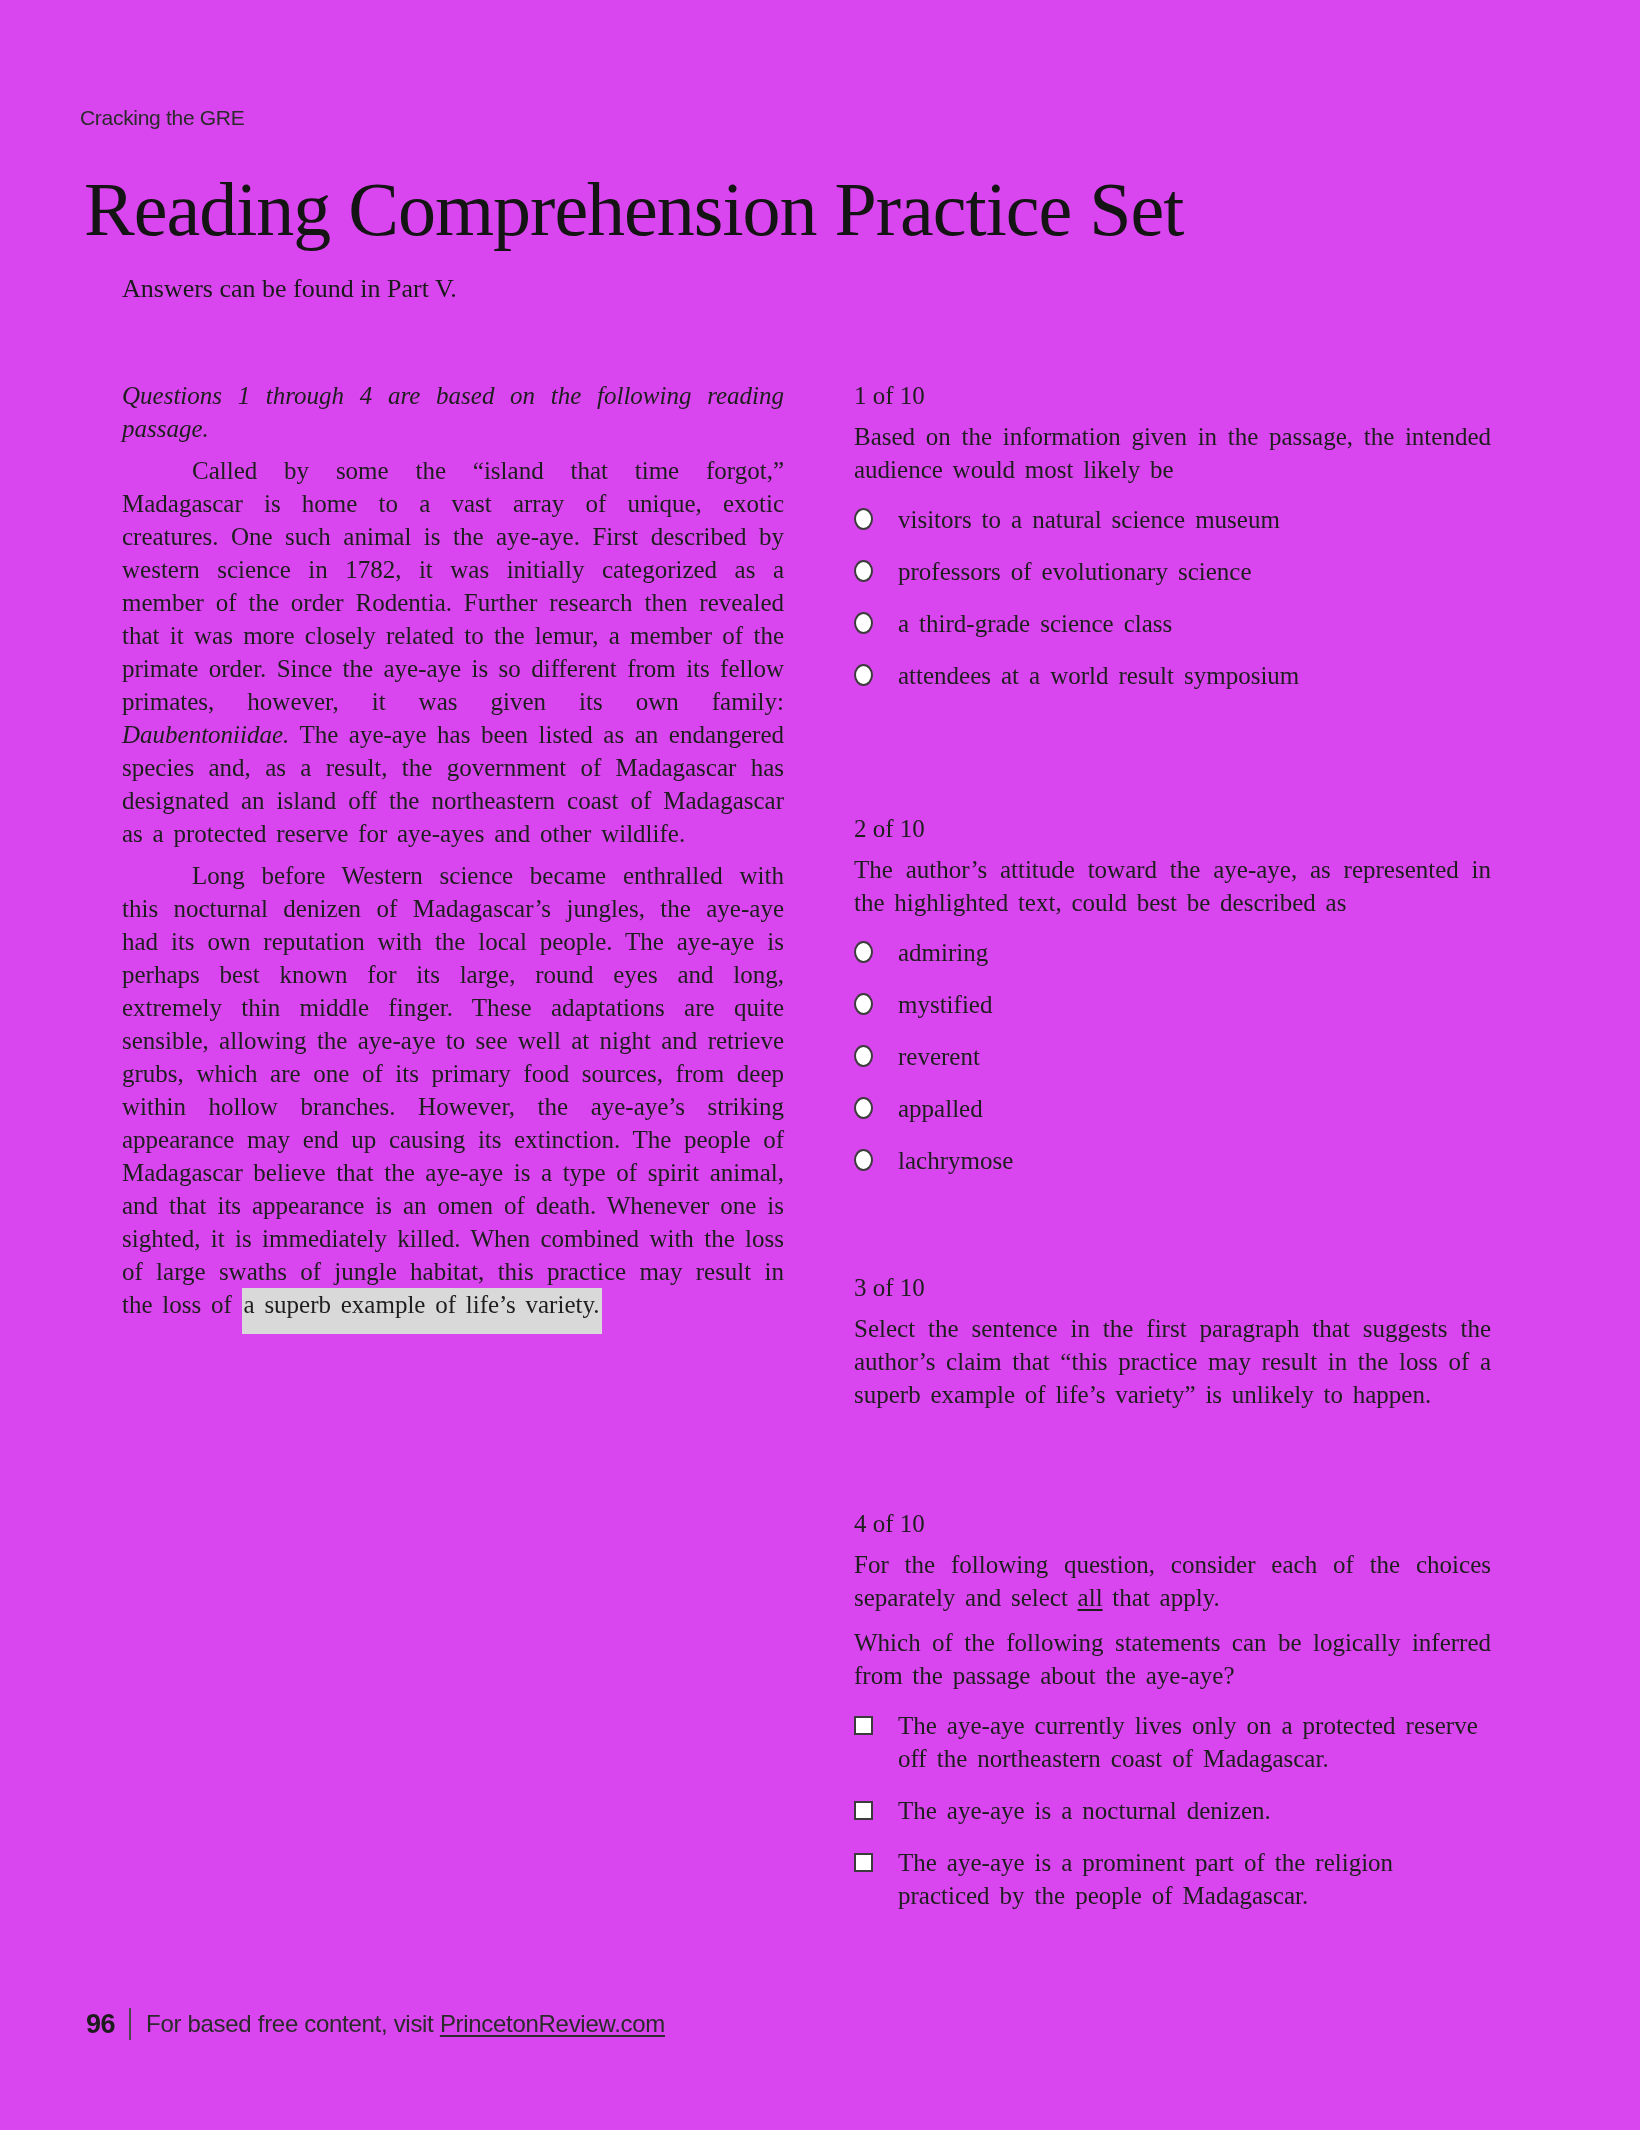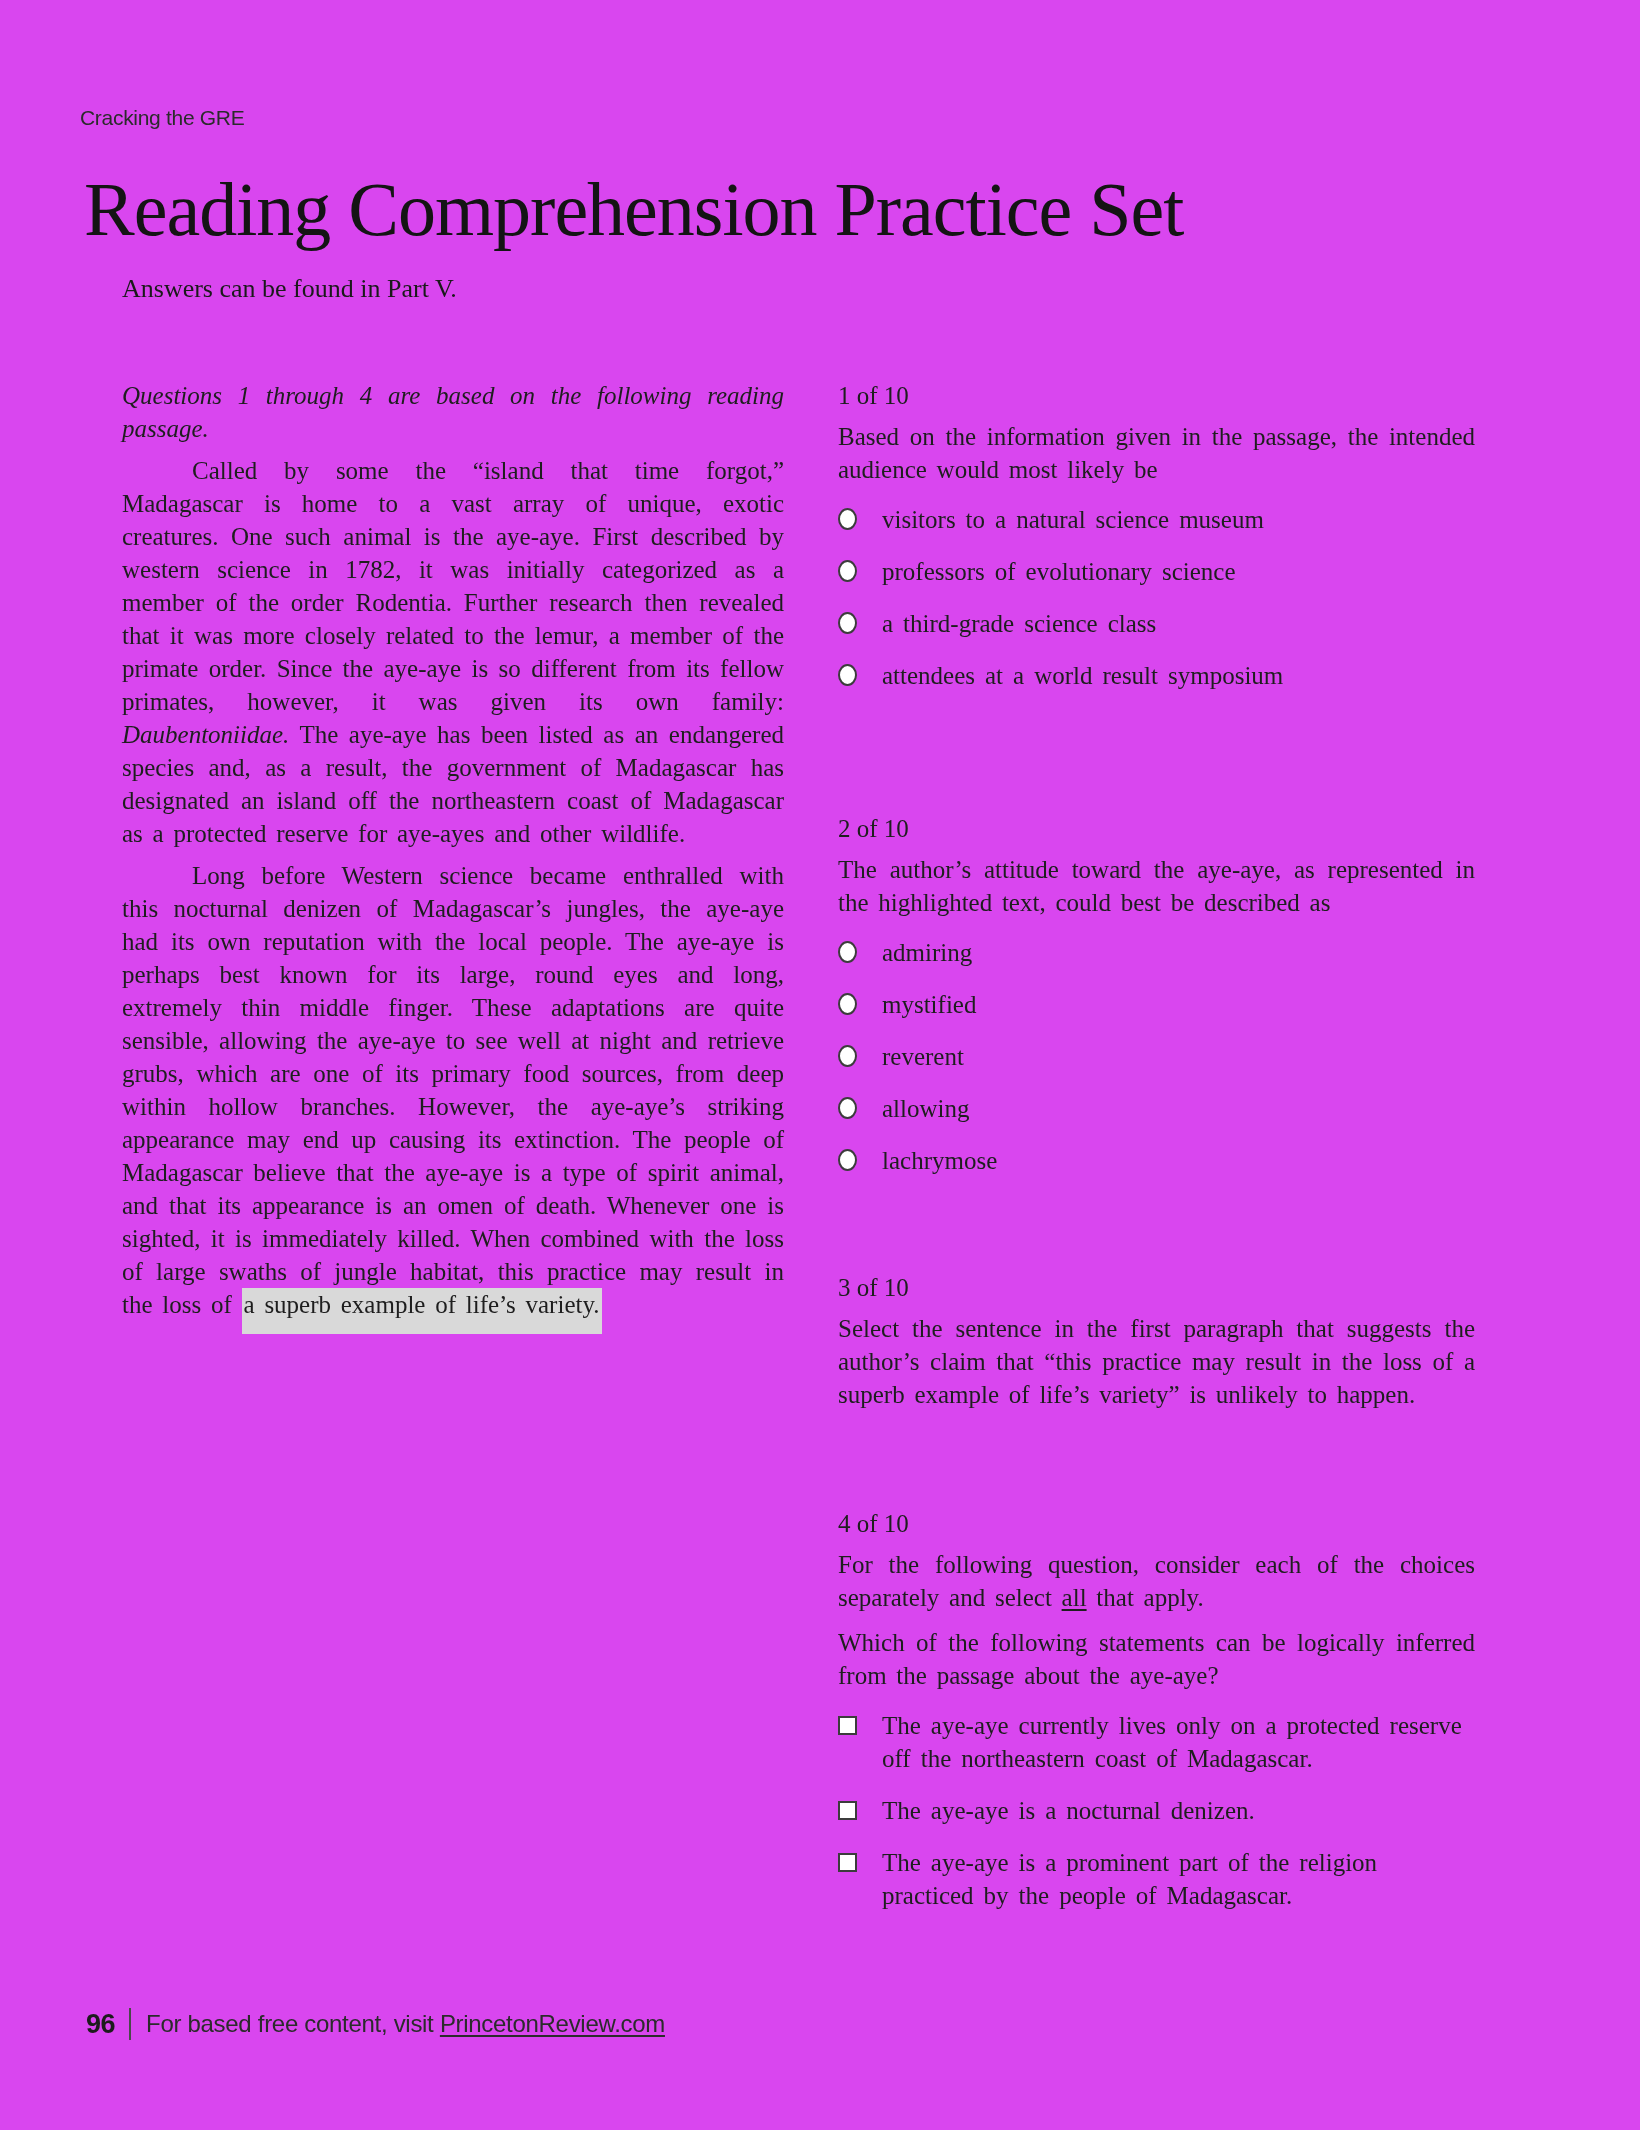--- a/index.html
+++ b/index.html
@@ -22,21 +22,21 @@
   .left-col { position:absolute; left:122px; top:379px; width:662px; }
   .intro { font-style:italic; font-size:25px; line-height:33px; margin:0; word-spacing:0.22em; text-align:justify; }
   .para {
     margin:9px 0 0 0; font-size:25px; line-height:33px;
     text-align:justify; text-indent:70px; word-spacing:0.14em;
   }
   .sci { font-style:italic; }
   .hl { background:#d9d9d9; padding:3px 2px 16px 2px;margin-top:32px; }
 
   .right-col { position:absolute; left:838px; top:0; width:637px; }
-  .q { position:absolute; left:0; width:637px; }
+  .q { position:absolute; left:16px; width:637px; }
   .q1 { top:379px; } .q2 { top:812px; } .q3 { top:1271px; } .q4 { top:1507px; }
   .qnum { font-size:25px; line-height:33px; }
   .qprompt { margin:8px 0 0 0; font-size:25px; line-height:33px; text-align:justify; word-spacing:0.14em; }
   .qprompt2 { margin-top:12px; }
   .opts { margin:0; }
   .opt { display:flex; align-items:flex-start; gap:25px; margin-top:19px; cursor:default; }
   .opt.first { margin-top:17px; }
   .optlabel { font-size:25px; line-height:33px; word-spacing:0.15em; }
   .radio {
     flex:none; width:19px; height:22px; margin-top:5px;
@@ -110,21 +110,21 @@
         <div class="opt">
           <span class="radio"></span>
           <span class="optlabel">mystified</span>
         </div>
         <div class="opt">
           <span class="radio"></span>
           <span class="optlabel">reverent</span>
         </div>
         <div class="opt">
           <span class="radio"></span>
-          <span class="optlabel">allowing</span>
+          <span class="optlabel">appalled</span>
         </div>
         <div class="opt">
           <span class="radio"></span>
           <span class="optlabel">lachrymose</span>
         </div>
       </div>
     </section>
 
     <section class="q q3">
       <div class="qnum">3 of 10</div>

